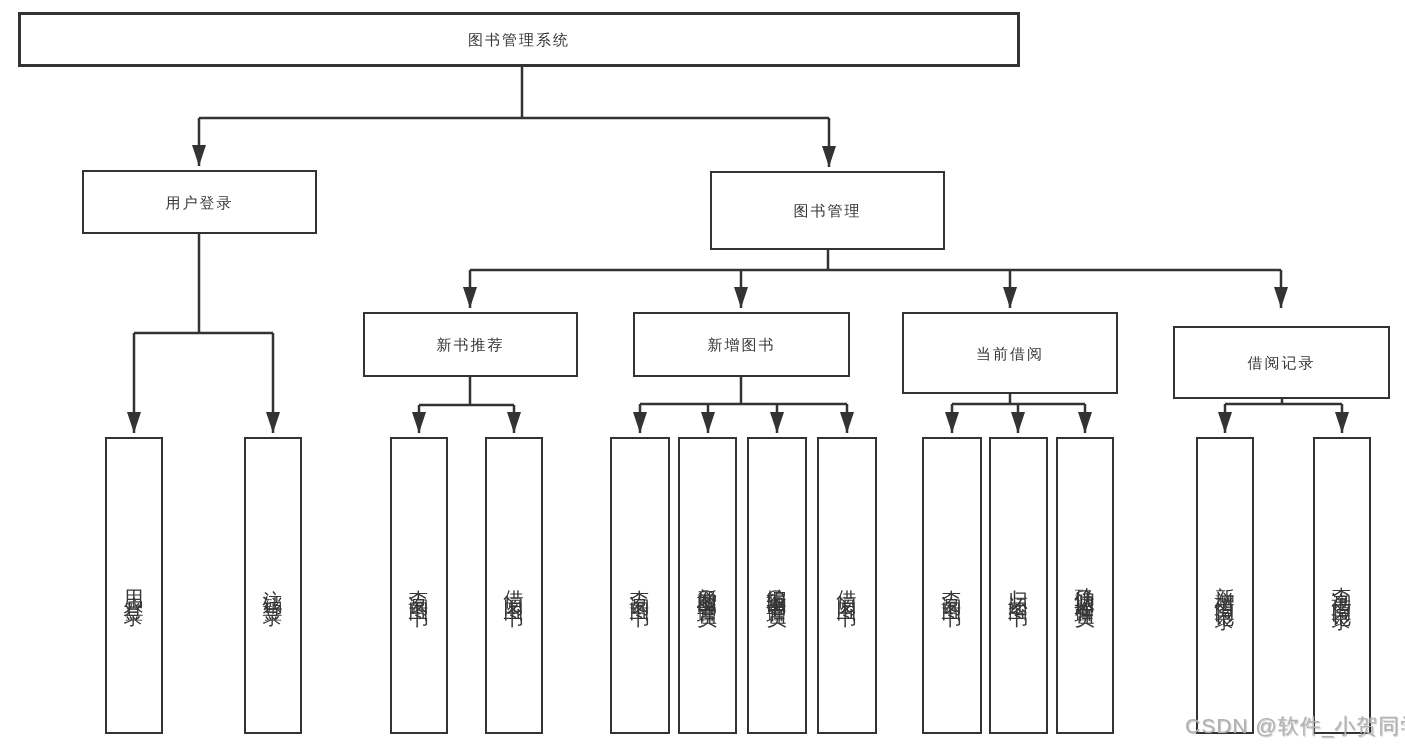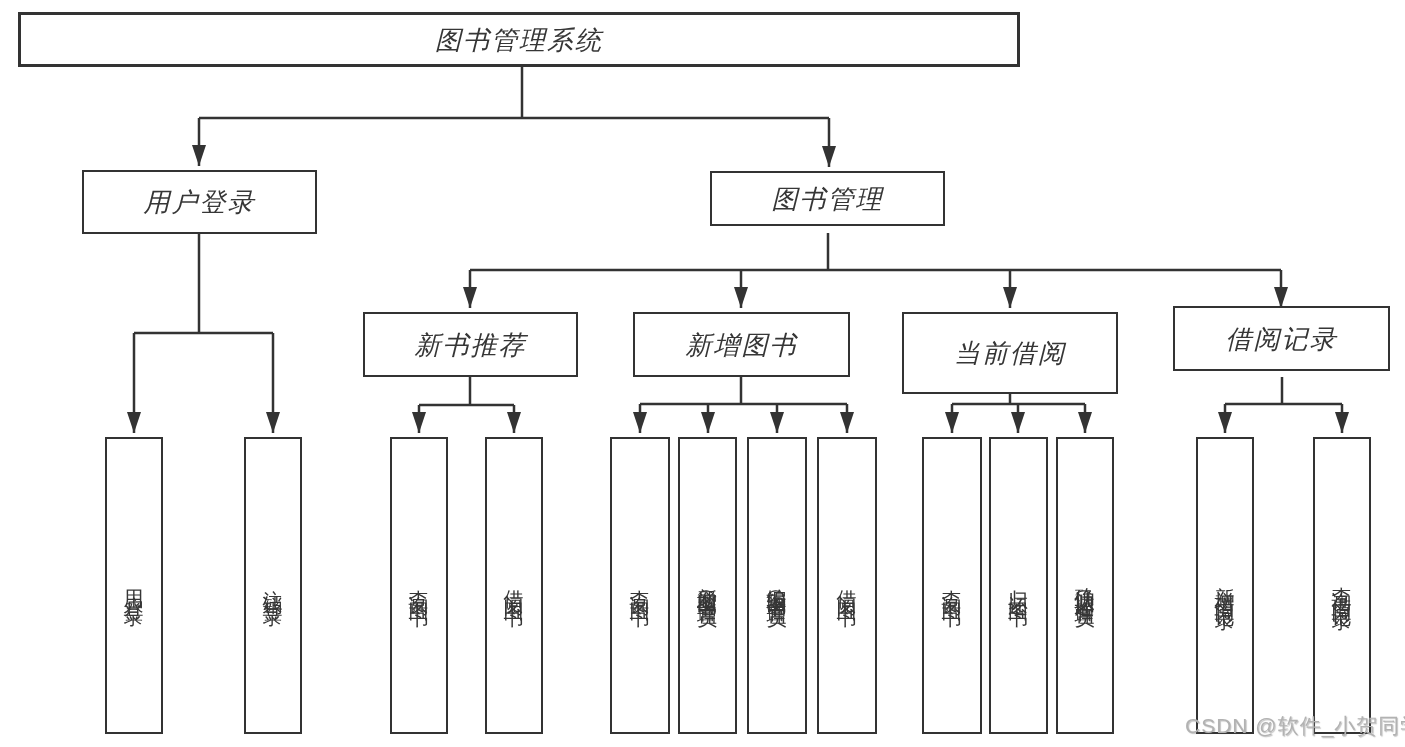--- a/index.html
+++ b/index.html
@@ -22,24 +22,23 @@
     box-sizing: border-box;
     background: #ffffff;
     border: 2.5px solid #333333;
     color: #363636;
     display: flex;
     align-items: center;
     justify-content: center;
     text-align: center;
   }
   .node-h {
-    font-size: 26px;
+    font-size: 15px;
     letter-spacing: 2px;
     line-height: 1;
-    font-style: italic;
   }
   .node-root { border-width: 3px; }
   .node-v { }
   .node-v .vtext {
     writing-mode: vertical-rl;
     text-orientation: mixed;
     font-size: 20px;
     letter-spacing: 6px;
     line-height: 1;
     white-space: nowrap;
@@ -106,26 +105,26 @@
       <path d="M1282,377 V404"></path>
       <path d="M1225,404 H1342"></path>
       <path d="M1225,404 V433" marker-end="url(#arrowDown)"></path>
       <path d="M1342,404 V433" marker-end="url(#arrowDown)"></path>
     </g>
   </svg>
 
   <div class="node node-h node-root" style="left:18px; top:12px; width:1002px; height:55px;">图书管理系统</div>
 
   <div class="node node-h" style="left:82px; top:170px; width:235px; height:64px;">用户登录</div>
-  <div class="node node-h" style="left:710px; top:171px; width:235px; height:55px;">图书管理</div>
+  <div class="node node-h" style="left:710px; top:171px; width:235px; height:79px;">图书管理</div>
 
   <div class="node node-h" style="left:363px; top:312px; width:215px; height:65px;">新书推荐</div>
   <div class="node node-h" style="left:633px; top:312px; width:217px; height:65px;">新增图书</div>
   <div class="node node-h" style="left:902px; top:312px; width:216px; height:82px;">当前借阅</div>
-  <div class="node node-h" style="left:1173px; top:306px; width:217px; height:65px;">借阅记录</div>
+  <div class="node node-h" style="left:1173px; top:326px; width:217px; height:73px;">借阅记录</div>
 
   <div class="node node-v" style="left:105px; top:437px; width:58px; height:297px;">
     <span class="vtext">用户登录</span>
   </div>
   <div class="node node-v" style="left:244px; top:437px; width:58px; height:297px;">
     <span class="vtext">注销登录</span>
   </div>
 
   <div class="node node-v" style="left:390px; top:437px; width:58px; height:297px;">
     <span class="vtext">查询图书</span>

